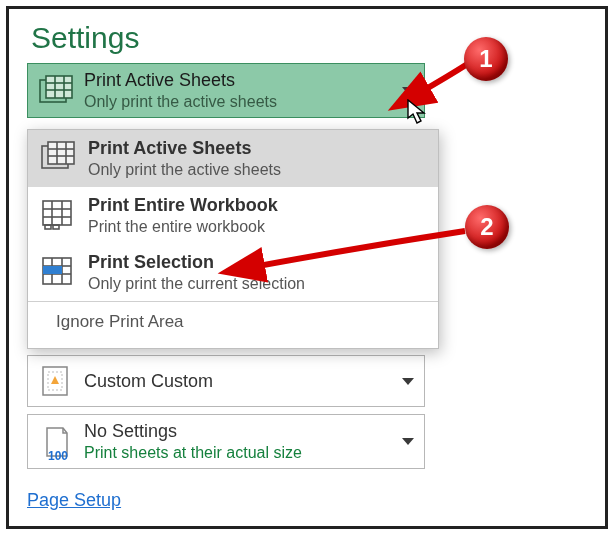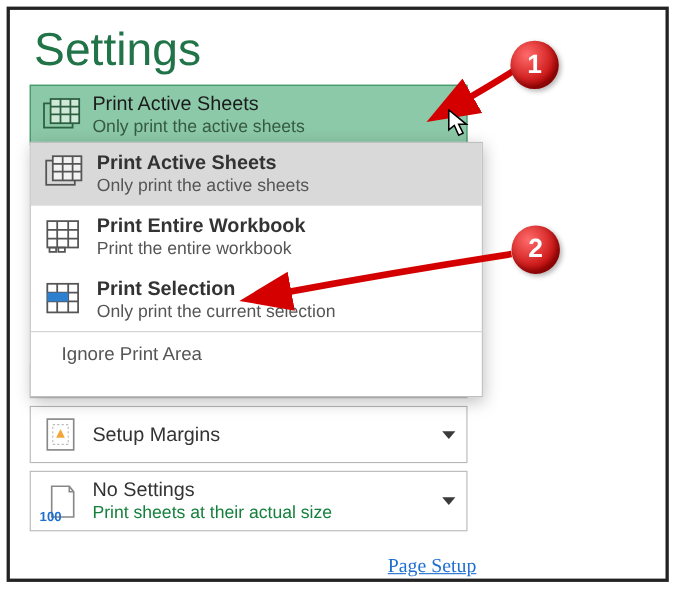--- a/index.html
+++ b/index.html
@@ -15,21 +15,21 @@
     position: absolute;
     inset: 6px;
     border: 3px solid #222;
     background: #fff;
   }
   .panel {
     padding: 10px 14px 0 18px;
     width: 430px;
   }
   .title {
-    font-size: 42px;
+    font-size: 30px;
     color: #207447;
     font-weight: 400;
     margin: 2px 0 8px 4px;
   }
   .row {
     border: 1px solid #b7b7b7;
     margin-bottom: 7px;
     display: flex;
     align-items: center;
     padding: 6px 10px 6px 8px;
@@ -67,27 +67,27 @@
     display: flex;
     align-items: flex-start;
     padding: 8px 10px;
   }
   .dd-item .texts { margin-left: 12px; }
   .dd-item .t1 { font-size: 18px; font-weight: 600; color: #333; }
   .dd-item .t2 { font-size: 16px; color: #555; margin-top: 2px; }
   .dd-sel { background: #d9d9d9; }
   .dd-footer {
     border-top: 1px solid #cfcfcf;
-    padding: 10px 12px 28px 28px;
+    padding: 10px 12px 16px 28px;
     font-size: 17px;
     color: #555;
   }
   
   .row-paper .t2-only { font-size: 16px; color: #666; margin-left:10px; }
-  .link-row { text-align: right; padding: 14px 6px 0 0; width: 412px; font-family: Liberation Serif, serif; }
+  .link-row { padding: 14px 6px 0 0; width: 412px; }
   .link {
     color: #1f6fd0;
     font-size: 18px;
     text-decoration: underline;
     cursor: pointer;
   }
   
   .ic { width: 38px; height: 38px; flex: 0 0 38px; display: inline-block; }
   
   .badge {
@@ -156,32 +156,32 @@
 
     <div class="row">
       <span class="ic">
         <svg viewBox="0 0 38 38">
           <rect x="7" y="5" width="24" height="28" fill="#fff" stroke="#888" stroke-width="1.5"></rect>
           <rect x="12" y="10" width="14" height="18" fill="none" stroke="#bbb" stroke-width="1" stroke-dasharray="2 2"></rect>
           <polygon points="19,14 15,22 23,22" fill="#f3a53a"></polygon>
         </svg>
       </span>
       <div class="texts">
-        <div class="t1">Setup Margins</div>
+        <div class="t1">Custom Custom</div>
       </div>
       <span class="caret"></span>
     </div>
 
     <div class="row">
       <span class="ic" style="position:relative;">
         <svg viewBox="0 0 38 38">
           <path d="M11 5 H27 L31 10 V33 H11 Z" fill="#fff" stroke="#888" stroke-width="1.5"></path>
           <path d="M27 5 V10 H31" fill="none" stroke="#888" stroke-width="1.5"></path>
         </svg>
-        <span style="position:absolute;left:0;bottom:-2px;font-size:12px;color:#1f6fd0;font-weight:600;">100</span>
+        <span style="position:absolute;left:12px;bottom:-2px;font-size:12px;color:#1f6fd0;font-weight:600;">100</span>
       </span>
       <div class="texts">
         <div class="t1">No Settings</div>
         <div class="t2">Print sheets at their actual size</div>
       </div>
       <span class="caret"></span>
     </div>
 
     <div class="link-row">
       <span class="link">Page Setup</span>

